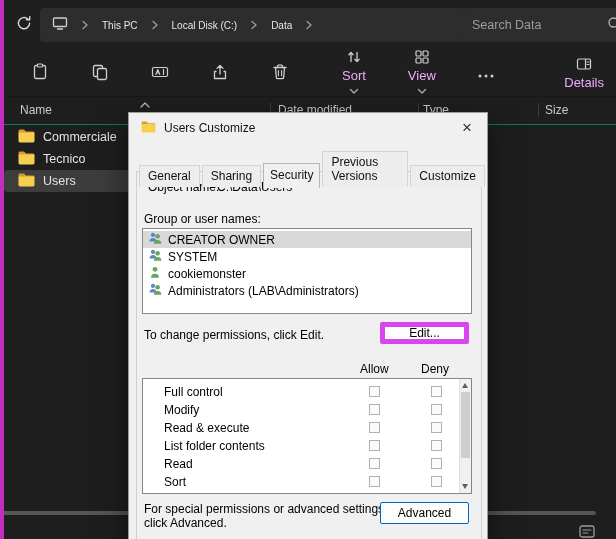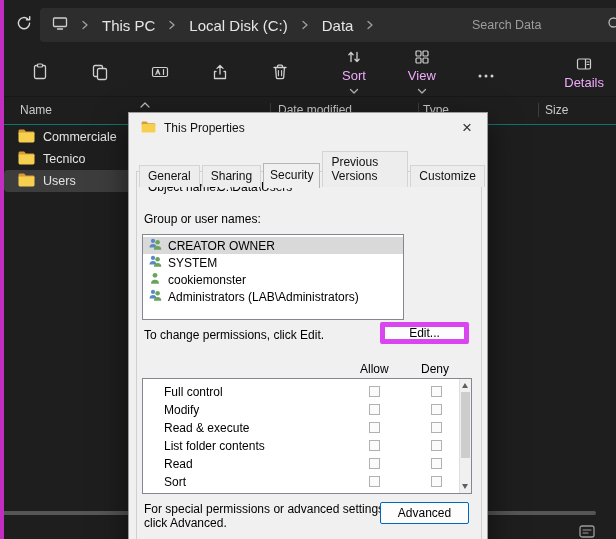--- a/index.html
+++ b/index.html
@@ -4,21 +4,21 @@
 <style>
   html,body{margin:0;padding:0;}
   body{width:616px;height:539px;overflow:hidden;background:#111;font-family:"Liberation Sans",sans-serif;}
   .stage{position:relative;width:616px;height:539px;background:#1e1e1e;overflow:hidden;}
   .edge{position:absolute;left:0;top:0;width:4px;height:100%;background:#c32ec0;z-index:60;}
 
   
   .topbar{position:absolute;left:4px;top:0;width:612px;height:50px;background:#1f1f1f;}
   .refresh{position:absolute;left:6px;top:13px;width:28px;height:24px;display:flex;align-items:center;justify-content:center;border-radius:4px;cursor:pointer;}
   .crumbbar{position:absolute;left:36px;top:8px;width:414px;height:34px;background:#2d2d2d;border-radius:4px;display:flex;align-items:center;padding:0 12px;gap:13px;}
-  .crumb{font-size:15px;color:#e6e6e6;cursor:pointer;white-space:nowrap;}
+  .crumb{font-size:10px;color:#e6e6e6;cursor:pointer;white-space:nowrap;}
   .searchbar{position:absolute;left:458px;top:8px;width:150px;height:34px;background:#2d2d2d;border-radius:4px;display:flex;align-items:center;padding:0 10px;cursor:text;}
   .searchtext{flex:1;font-size:12.5px;color:#9d9d9d;}
 
   
   .toolbar{position:absolute;left:4px;top:50px;width:612px;height:46px;background:#1f1f1f;display:flex;align-items:center;padding:0 6px;border-bottom:1px solid #171717;}
   .tbtn{height:36px;display:flex;align-items:center;justify-content:center;padding:0 10px;border-radius:4px;color:#f0abfc;font-size:13px;cursor:pointer;flex-direction:column;}
   .ticon{width:40px;}
   .mleft{margin-left:22px;}
   .details{margin-left:auto;margin-right:8px;}
 
@@ -46,21 +46,21 @@
   .dtitletxt{font-size:12px;color:#111;}
   .dclose{margin-left:auto;width:32px;height:26px;display:flex;align-items:center;justify-content:center;font-size:17px;color:#333;cursor:pointer;}
   .tabs{position:absolute;left:10px;top:37px;display:flex;align-items:flex-end;z-index:3;}
   .tab{font-size:12px;color:#111;background:#ededed;border:1px solid #d4d4d4;border-bottom:none;padding:3px 8px 4px;margin-right:2px;cursor:pointer;position:relative;top:1px;}
   .tab.active{background:#f0f0f0;border-color:#b6b6b6;padding:4px 6px 6px;top:2px;z-index:4;}
   .panel{position:absolute;left:7px;top:58px;width:344px;height:378px;background:#f0f0f0;border:1px solid #d0d0d0;z-index:2;}
 
   .objlabel{position:absolute;left:11px;top:8px;font-size:12px;color:#000;}
   .objval{position:absolute;left:80px;top:8px;font-size:12px;color:#000;}
   .grouplabel{position:absolute;left:7px;top:40px;font-size:12px;color:#000;}
-  .grouplist{position:absolute;left:5px;top:56px;width:262px;height:86px;background:#fff;border:1px solid #828790;padding-top:2px;box-sizing:border-box;margin-top:6px;}
+  .grouplist{position:absolute;left:5px;top:56px;width:330px;height:86px;background:#fff;border:1px solid #828790;padding-top:2px;box-sizing:border-box;}
   .gitem{height:17px;display:flex;align-items:center;gap:5px;padding-left:4px;font-size:12px;color:#000;cursor:pointer;}
   .gitem.sel{background:#d9d9d9;}
 
   .edithint{position:absolute;left:7px;top:156px;font-size:12px;color:#000;}
   .btn{position:absolute;width:89px;height:22px;background:#fdfdfd;border:5px solid #d946ef;border-radius:2px;font-size:12px;display:flex;align-items:center;justify-content:center;cursor:pointer;color:#000;box-sizing:border-box;}
   .editbtn{left:243px;top:150px;}
   .permlabel{position:absolute;left:7px;top:176px;width:152px;font-size:12px;line-height:14px;color:#000;}
   .allowh{position:absolute;left:223px;top:190px;font-size:12px;color:#000;}
   .denyh{position:absolute;left:284px;top:190px;font-size:12px;color:#000;}
   .permlist{position:absolute;left:5px;top:206px;width:330px;height:116px;background:#fff;border:1px solid #828790;overflow:hidden;box-sizing:border-box;padding-top:4px;}
@@ -270,21 +270,21 @@
   </div>
 
   <div class="dialog">
     <div class="dtitle">
       <span>
         <svg width="15" height="12" viewBox="0 0 17 14">
             <path d="M0.5 2.2C0.5 1.3 1.2 0.6 2.1 0.6h4l1.8 1.9h7c.9 0 1.6.7 1.6 1.6v.9H.5z" fill="#d99c33"></path>
             <rect x="0.5" y="3.4" width="16" height="10.1" rx="1.4" fill="#f7cf4f"></rect>
           </svg>
       </span>
-      <span class="dtitletxt">This Properties</span>
+      <span class="dtitletxt">Users Customize</span>
       <span class="dclose">
           <span>×</span>
         </span>
     </div>
 
     <div class="tabs">
       <span class="tab">General</span>
       <span class="tab">Sharing</span>
       <span class="tab active">Security</span>
       <span class="tab">Previous Versions</span>

